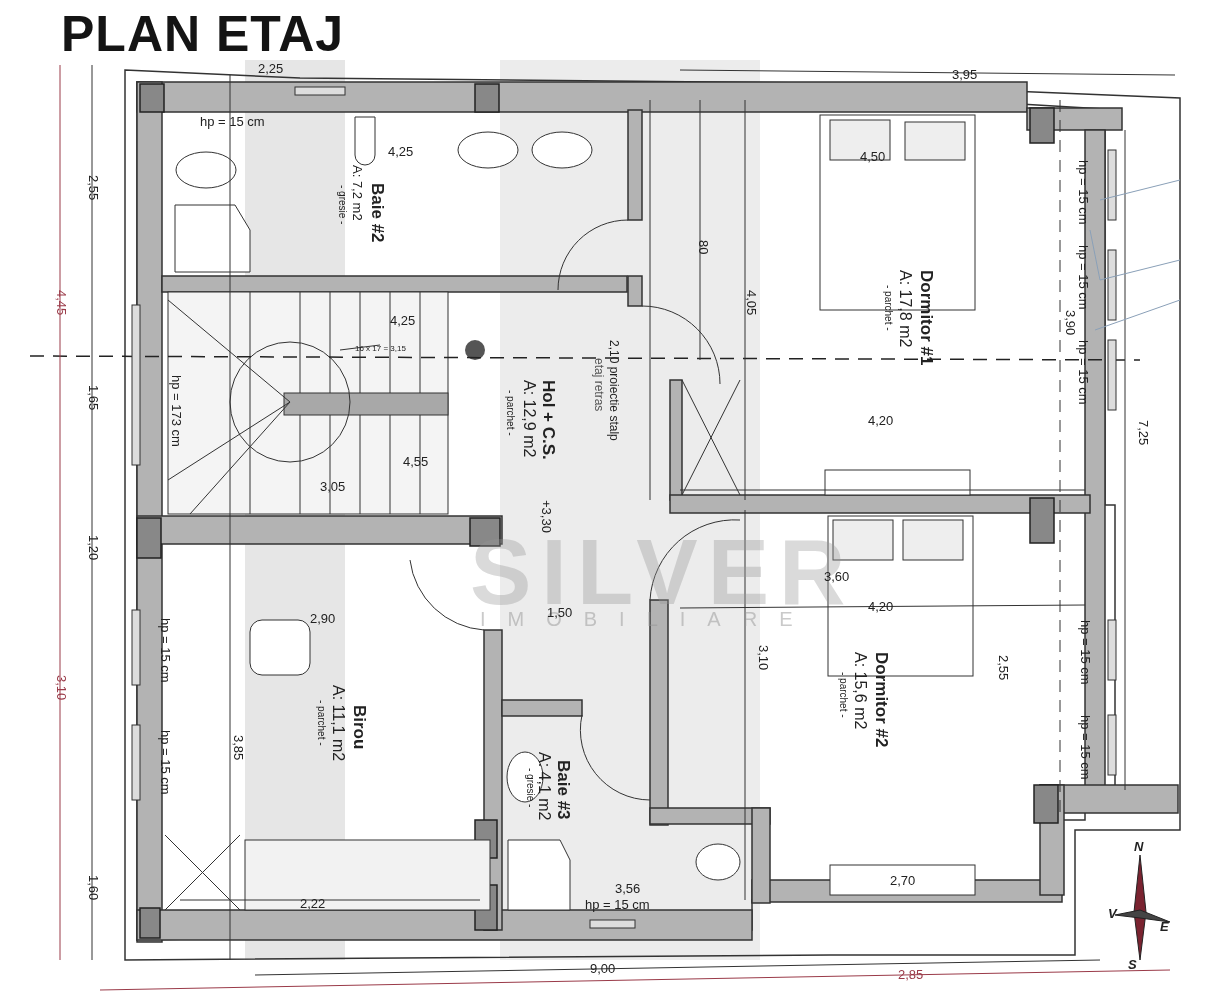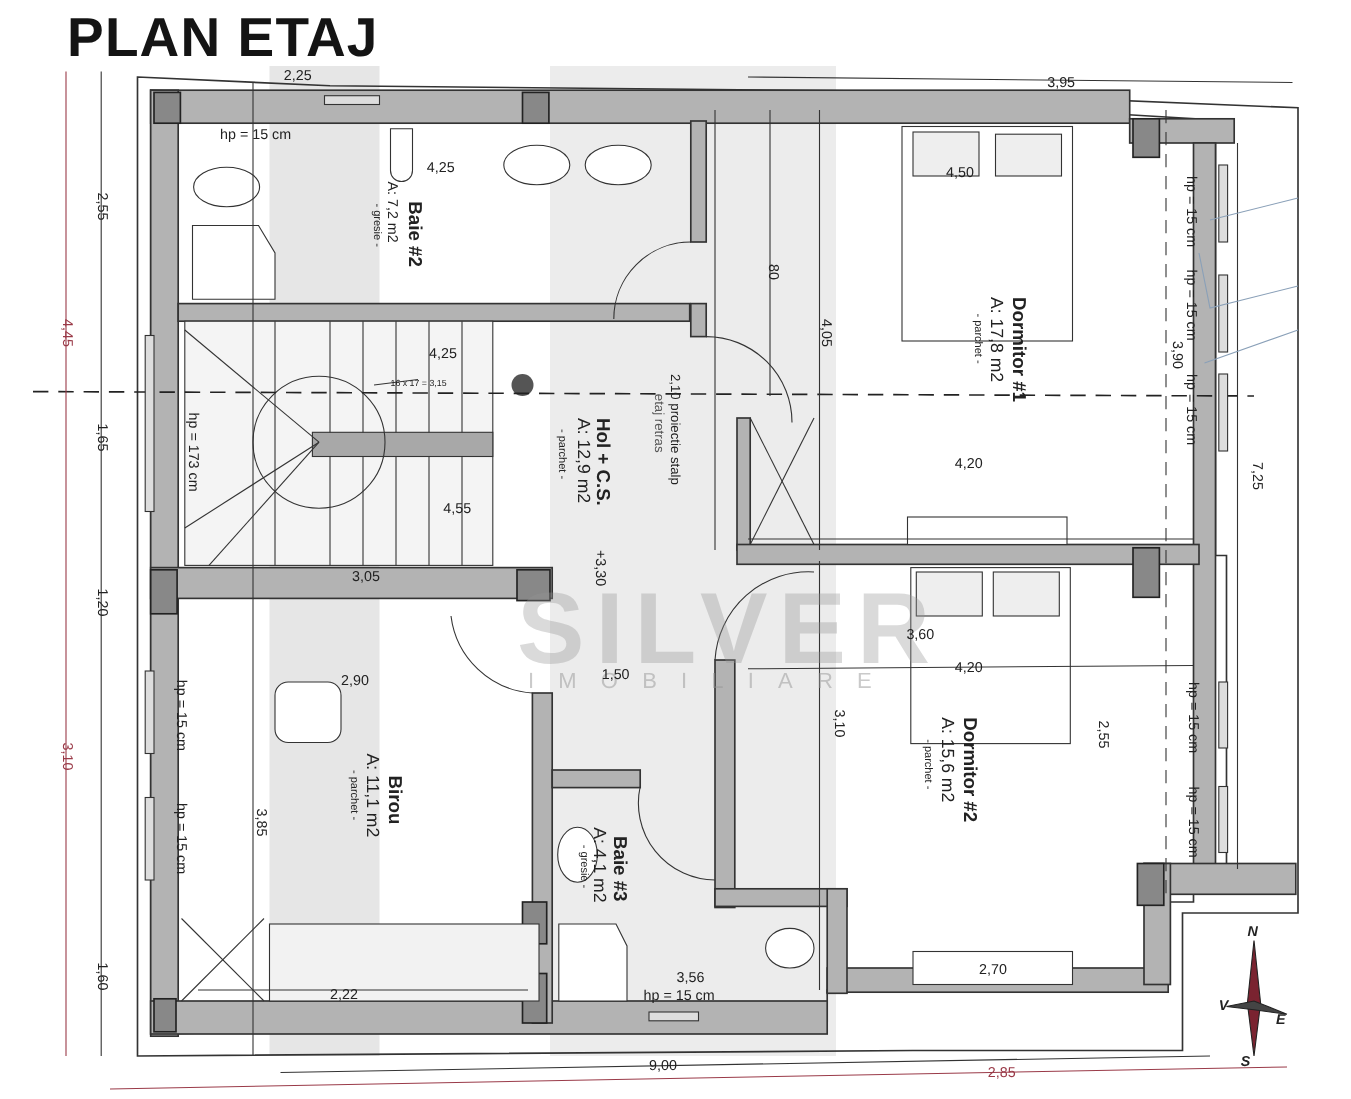--- a/index.html
+++ b/index.html
@@ -224,21 +224,21 @@
 <div class="lbl rot" style="left:710px;top:240px;">80</div>
 <div class="lbl rot" style="left:758px;top:290px;">4,05</div>
 <div class="lbl rot" style="left:100px;top:175px;">2,55</div>
 <div class="lbl rot red" style="left:68px;top:290px;">4,45</div>
 <div class="lbl rot" style="left:100px;top:385px;">1,65</div>
 <div class="lbl rot" style="left:100px;top:535px;">1,20</div>
 <div class="lbl rot red" style="left:68px;top:675px;">3,10</div>
 <div class="lbl rot" style="left:100px;top:875px;">1,60</div>
 <div class="lbl" style="left:390px;top:314px;">4,25</div>
 <div class="lbl" style="left:403px;top:455px;">4,55</div>
-<div class="lbl" style="left:320px;top:517px;text-align:right;">3,05</div>
+<div class="lbl" style="left:320px;top:480px;text-align:right;">3,05</div>
 <div class="lbl" style="left:310px;top:612px;">2,90</div>
 <div class="lbl" style="left:547px;top:606px;">1,50</div>
 <div class="lbl rot" style="left:245px;top:735px;">3,85</div>
 <div class="lbl" style="left:868px;top:414px;">4,20</div>
 <div class="lbl rot" style="left:1077px;top:310px;">3,90</div>
 <div class="lbl" style="left:824px;top:570px;">3,60</div>
 <div class="lbl" style="left:868px;top:600px;">4,20</div>
 <div class="lbl rot" style="left:1010px;top:655px;">2,55</div>
 <div class="lbl rot" style="left:1150px;top:420px;">7,25</div>
 <div class="lbl" style="left:300px;top:897px;">2,22</div>

